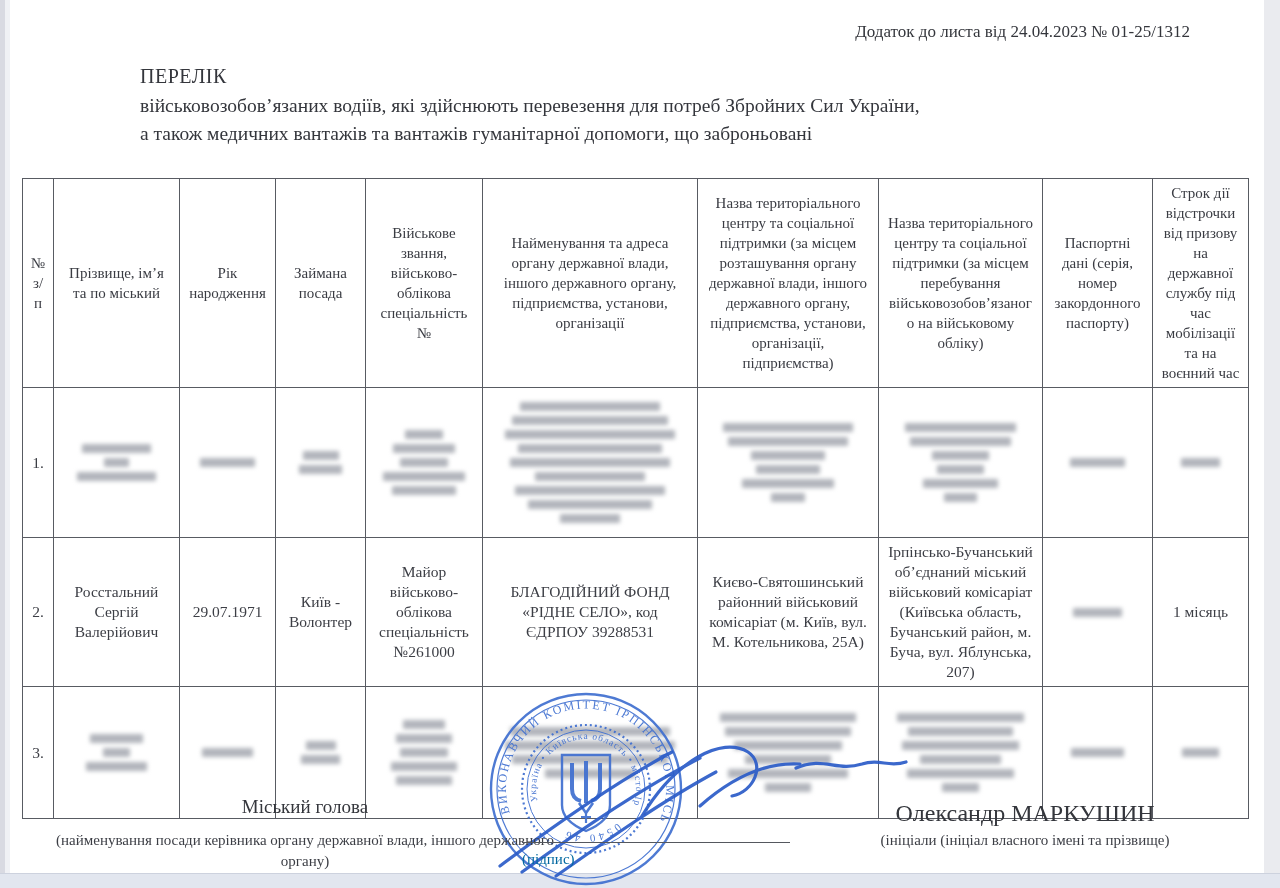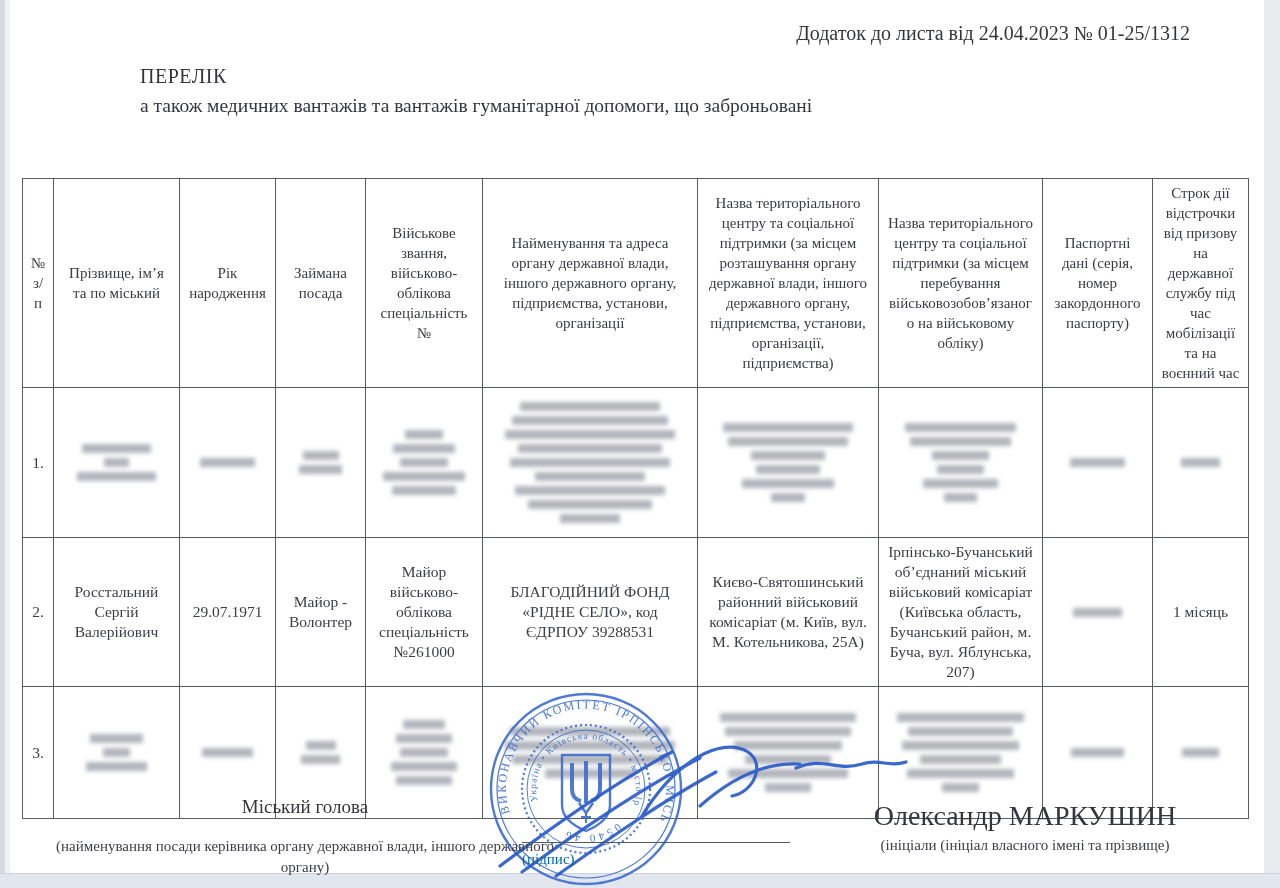--- a/index.html
+++ b/index.html
@@ -11,21 +11,21 @@
     color: #3c3e45;
   }
   
   .edge-left   { position:absolute; left:0; top:0; width:5px;  height:888px; background:#d9dae2; }
   .edge-left2  { position:absolute; left:5px; top:0; width:5px; height:888px; background:#f0f1f5; }
   .edge-right  { position:absolute; right:0; top:0; width:16px; height:888px; background:#eaebef; }
   .edge-bottom { position:absolute; left:0; bottom:0; width:1280px; height:15px; background:#e2e6ef; border-top:1px solid #cdd2de; }
 
   .annex-note {
     position:absolute; top:22px; left:700px; width:490px;
-    text-align:right; font-size:20px; color:#34363c;
+    text-align:right; font-size:17px; color:#34363c;
   }
   .title-block {
     position:absolute; top:62px; left:140px; width:1000px; 
     font-size:19.5px; line-height:28px; color:#34363c;
   }
   .title-block .main-title { font-size:20px; letter-spacing:.5px; margin-bottom:2px; }
 
   
   table.doc {
     position:absolute; left:22px; top:178px;
@@ -52,26 +52,26 @@
   .redact { width:100%; }
   .rl {
     height:9px; margin:5px auto; border-radius:1px;
     background:#b2b5bc; filter:blur(2.3px);
   }
 
   
   .footer-left {
     position:absolute; left:40px; top:796px; width:530px; text-align:center;
   }
-  .footer-left .post  { font-size:19px; margin-bottom:18px; color:#34363c; }
+  .footer-left .post  { font-size:19px; margin-bottom:12px; color:#34363c; }
   .footer-left .cap   { font-size:15px; line-height:21px; color:#3c3e45; }
   .footer-right {
     position:absolute; left:830px; top:800px; width:390px; text-align:center;
   }
-  .footer-right .name { font-size:28px; margin-bottom:3px; color:#34363c; }
+  .footer-right .name { font-size:24px; margin-bottom:3px; color:#34363c; }
   .footer-right .cap  { font-size:15px; line-height:21px; }
   .sign-line {
     position:absolute; left:522px; top:842px; width:268px;
     border-top:1px solid #55585e; text-align:left;
     font-size:15px; padding-top:8px; color:#0369a1;
   }
 
   
   .stamp-wrap {
     position:absolute; left:483px; top:692px; width:206px; height:196px;
@@ -87,20 +87,21 @@
 
 <div class="edge-left"></div>
 <div class="edge-left2"></div>
 <div class="edge-right"></div>
 <div class="edge-bottom"></div>
 
 <div class="annex-note">Додаток до листа від 24.04.2023 № 01-25/1312</div>
 
 <div class="title-block">
   <div class="main-title">ПЕРЕЛІК</div>
+  <div>військовозобов’язаних водіїв, які здійснюють перевезення для потреб Збройних Сил України,</div>
   <div>а також медичних вантажів та вантажів гуманітарної допомоги, що заброньовані</div>
 </div>
 
 <table class="doc" id="doc-table">
   <colgroup>
     <col class="c1">
       <col class="c2">
       <col class="c3">
       <col class="c4">
       <col class="c5">
@@ -195,21 +196,21 @@
         <td>
           <div class="redact">
             <div class="rl" style="width: 48%;"></div>
           </div>
         </td>
       </tr>
       <tr class="r2">
         <td>2.</td>
         <td>Росстальний Сергій Валерійович</td>
         <td>29.07.1971</td>
-        <td>Майор - Волонтер</td>
+        <td>Київ - Волонтер</td>
         <td>Майор військово-облікова спеціальність №261000</td>
         <td>БЛАГОДІЙНИЙ ФОНД «РІДНЕ СЕЛО», код ЄДРПОУ 39288531</td>
         <td>Києво-Святошинський районний військовий комісаріат (м. Київ, вул. М. Котельникова, 25А)</td>
         <td>Ірпінсько-Бучанський об’єднаний міський військовий комісаріат (Київська область, Бучанський район, м. Буча, вул. Яблунська, 207)</td>
         <td>
           <div class="redact">
             <div class="rl" style="width: 52%;"></div>
           </div>
         </td>
         <td>1 місяць</td>

